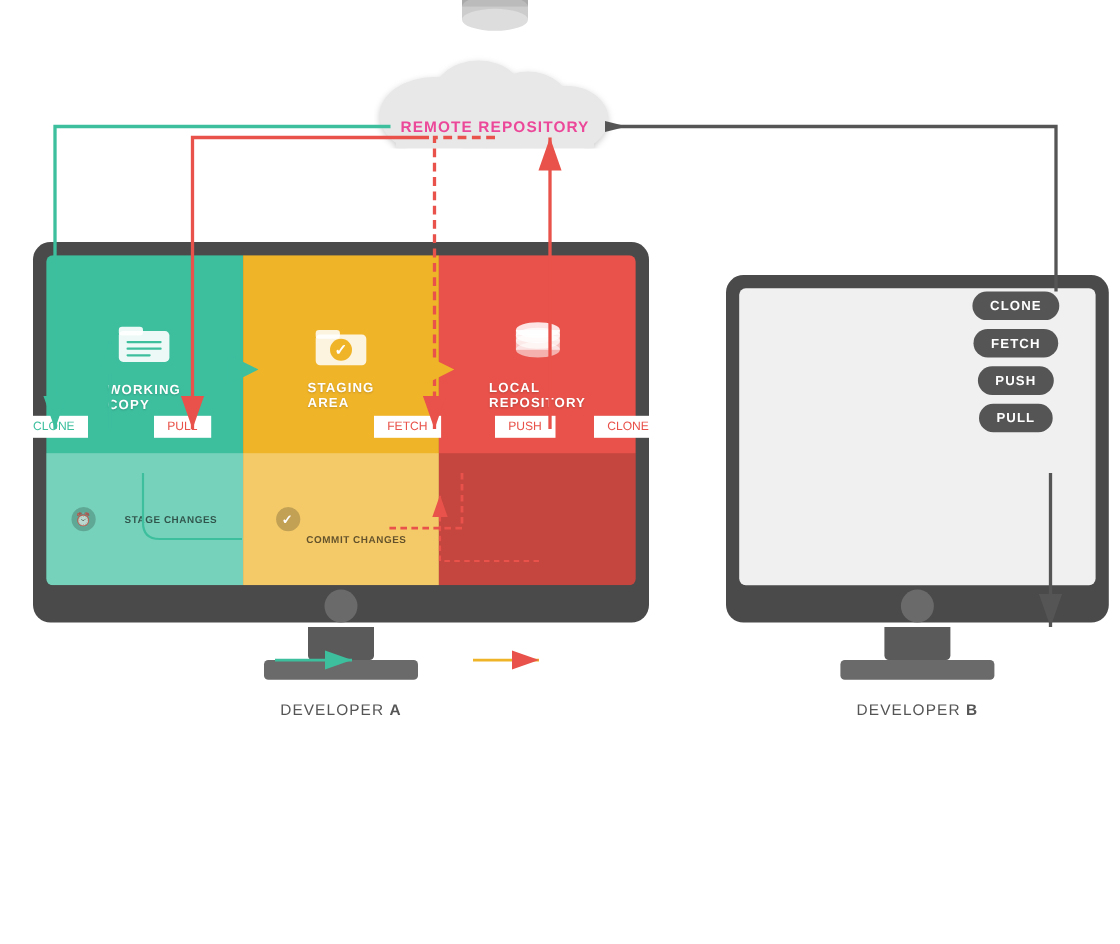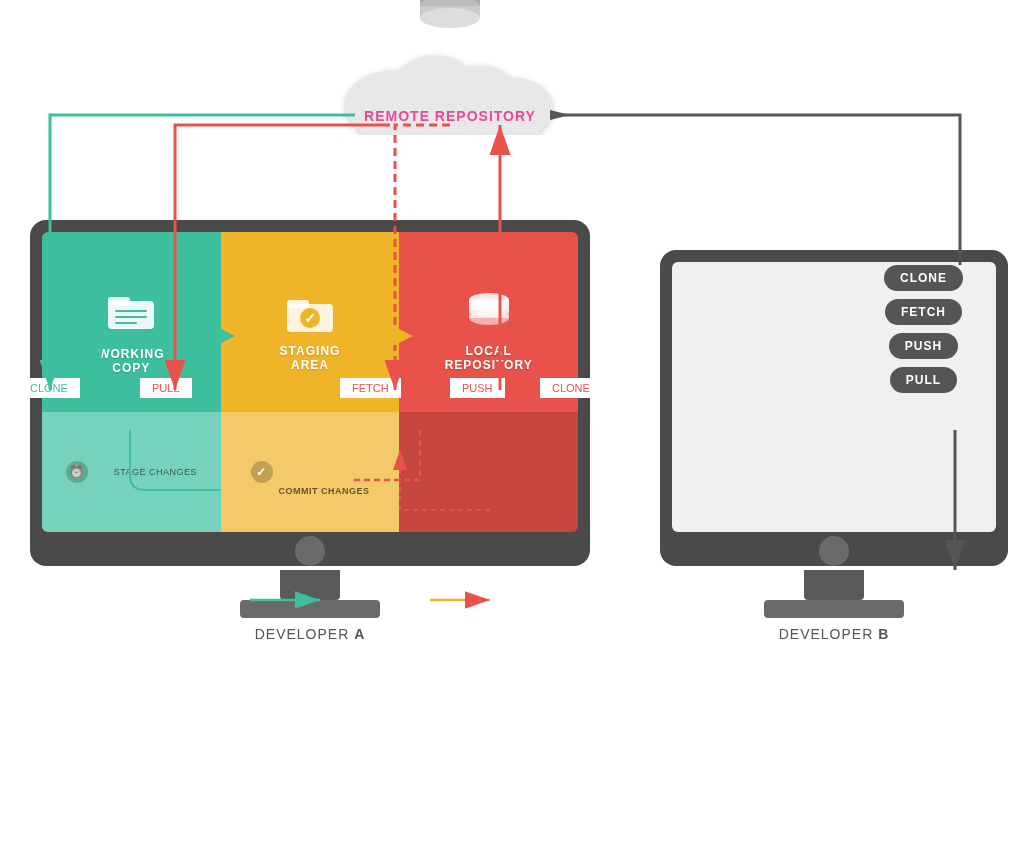--- a/index.html
+++ b/index.html
@@ -71,21 +71,21 @@
     }
     .monitor-button {
       width: 30px;
       height: 30px;
       background: #6a6a6a;
       border-radius: 50%;
       margin: 4px auto;
     }
     .monitor-label {
       text-align: center;
-      margin-top: 8px;
+      margin-top: 19px;
       font-size: 14px;
       color: #555;
       letter-spacing: 1px;
     }
     .monitor-label strong {
       font-weight: 900;
     }
 
     
     .screen-a {
@@ -132,21 +132,21 @@
       font-weight: 900;
       color: rgba(0,0,0,0.6);
       letter-spacing: 0.5px;
       padding: 6px;
     }
     .section-label {
       font-size: 12px;
       font-weight: 900;
       color: #fff;
       letter-spacing: 1px;
-      text-align: center;
+      text-align: left;
       margin-top: 6px;
       text-shadow: 0 1px 2px rgba(0,0,0,0.2);
     }
     .pill-red {
       color: #e8524a;
       border-color: #e8524a;
       background: #fff;
     }
     .pill-teal {
       color: #3dbf9e;
@@ -300,21 +300,21 @@
                 <line x1="10" y1="22" x2="40" y2="22" stroke="#3dbf9e" stroke-width="2" stroke-linecap="round"></line>
                 <line x1="10" y1="28" x2="40" y2="28" stroke="#3dbf9e" stroke-width="2" stroke-linecap="round"></line>
                 <line x1="10" y1="34" x2="30" y2="34" stroke="#3dbf9e" stroke-width="2" stroke-linecap="round"></line>
               </svg>
             </div>
             <div class="section-label">WORKING<br>COPY</div>
           </div>
           <div class="section-bottom">
             <div class="stage-icon">⏰</div>
             <div style="text-align:left; line-height:1.3;">
-              <span style="font-size:9px; font-weight:400; color:rgba(0,0,0,0.6); letter-spacing:0.5px;margin-left:20px;">STAGE CHANGES</span>
+              <span style="font-size:9px; font-weight:700; color:rgba(0,0,0,0.6); letter-spacing:0.5px;margin-left:20px;">STAGE CHANGES</span>
             </div>
           </div>
 
           <div style="position:absolute; right:-14px; top:30%; z-index:20;">
             <svg width="28" height="28" viewBox="0 0 28 28">
               <polygon points="0,0 28,14 0,28" fill="#3dbf9e"></polygon>
             </svg>
           </div>
         </div>
 

